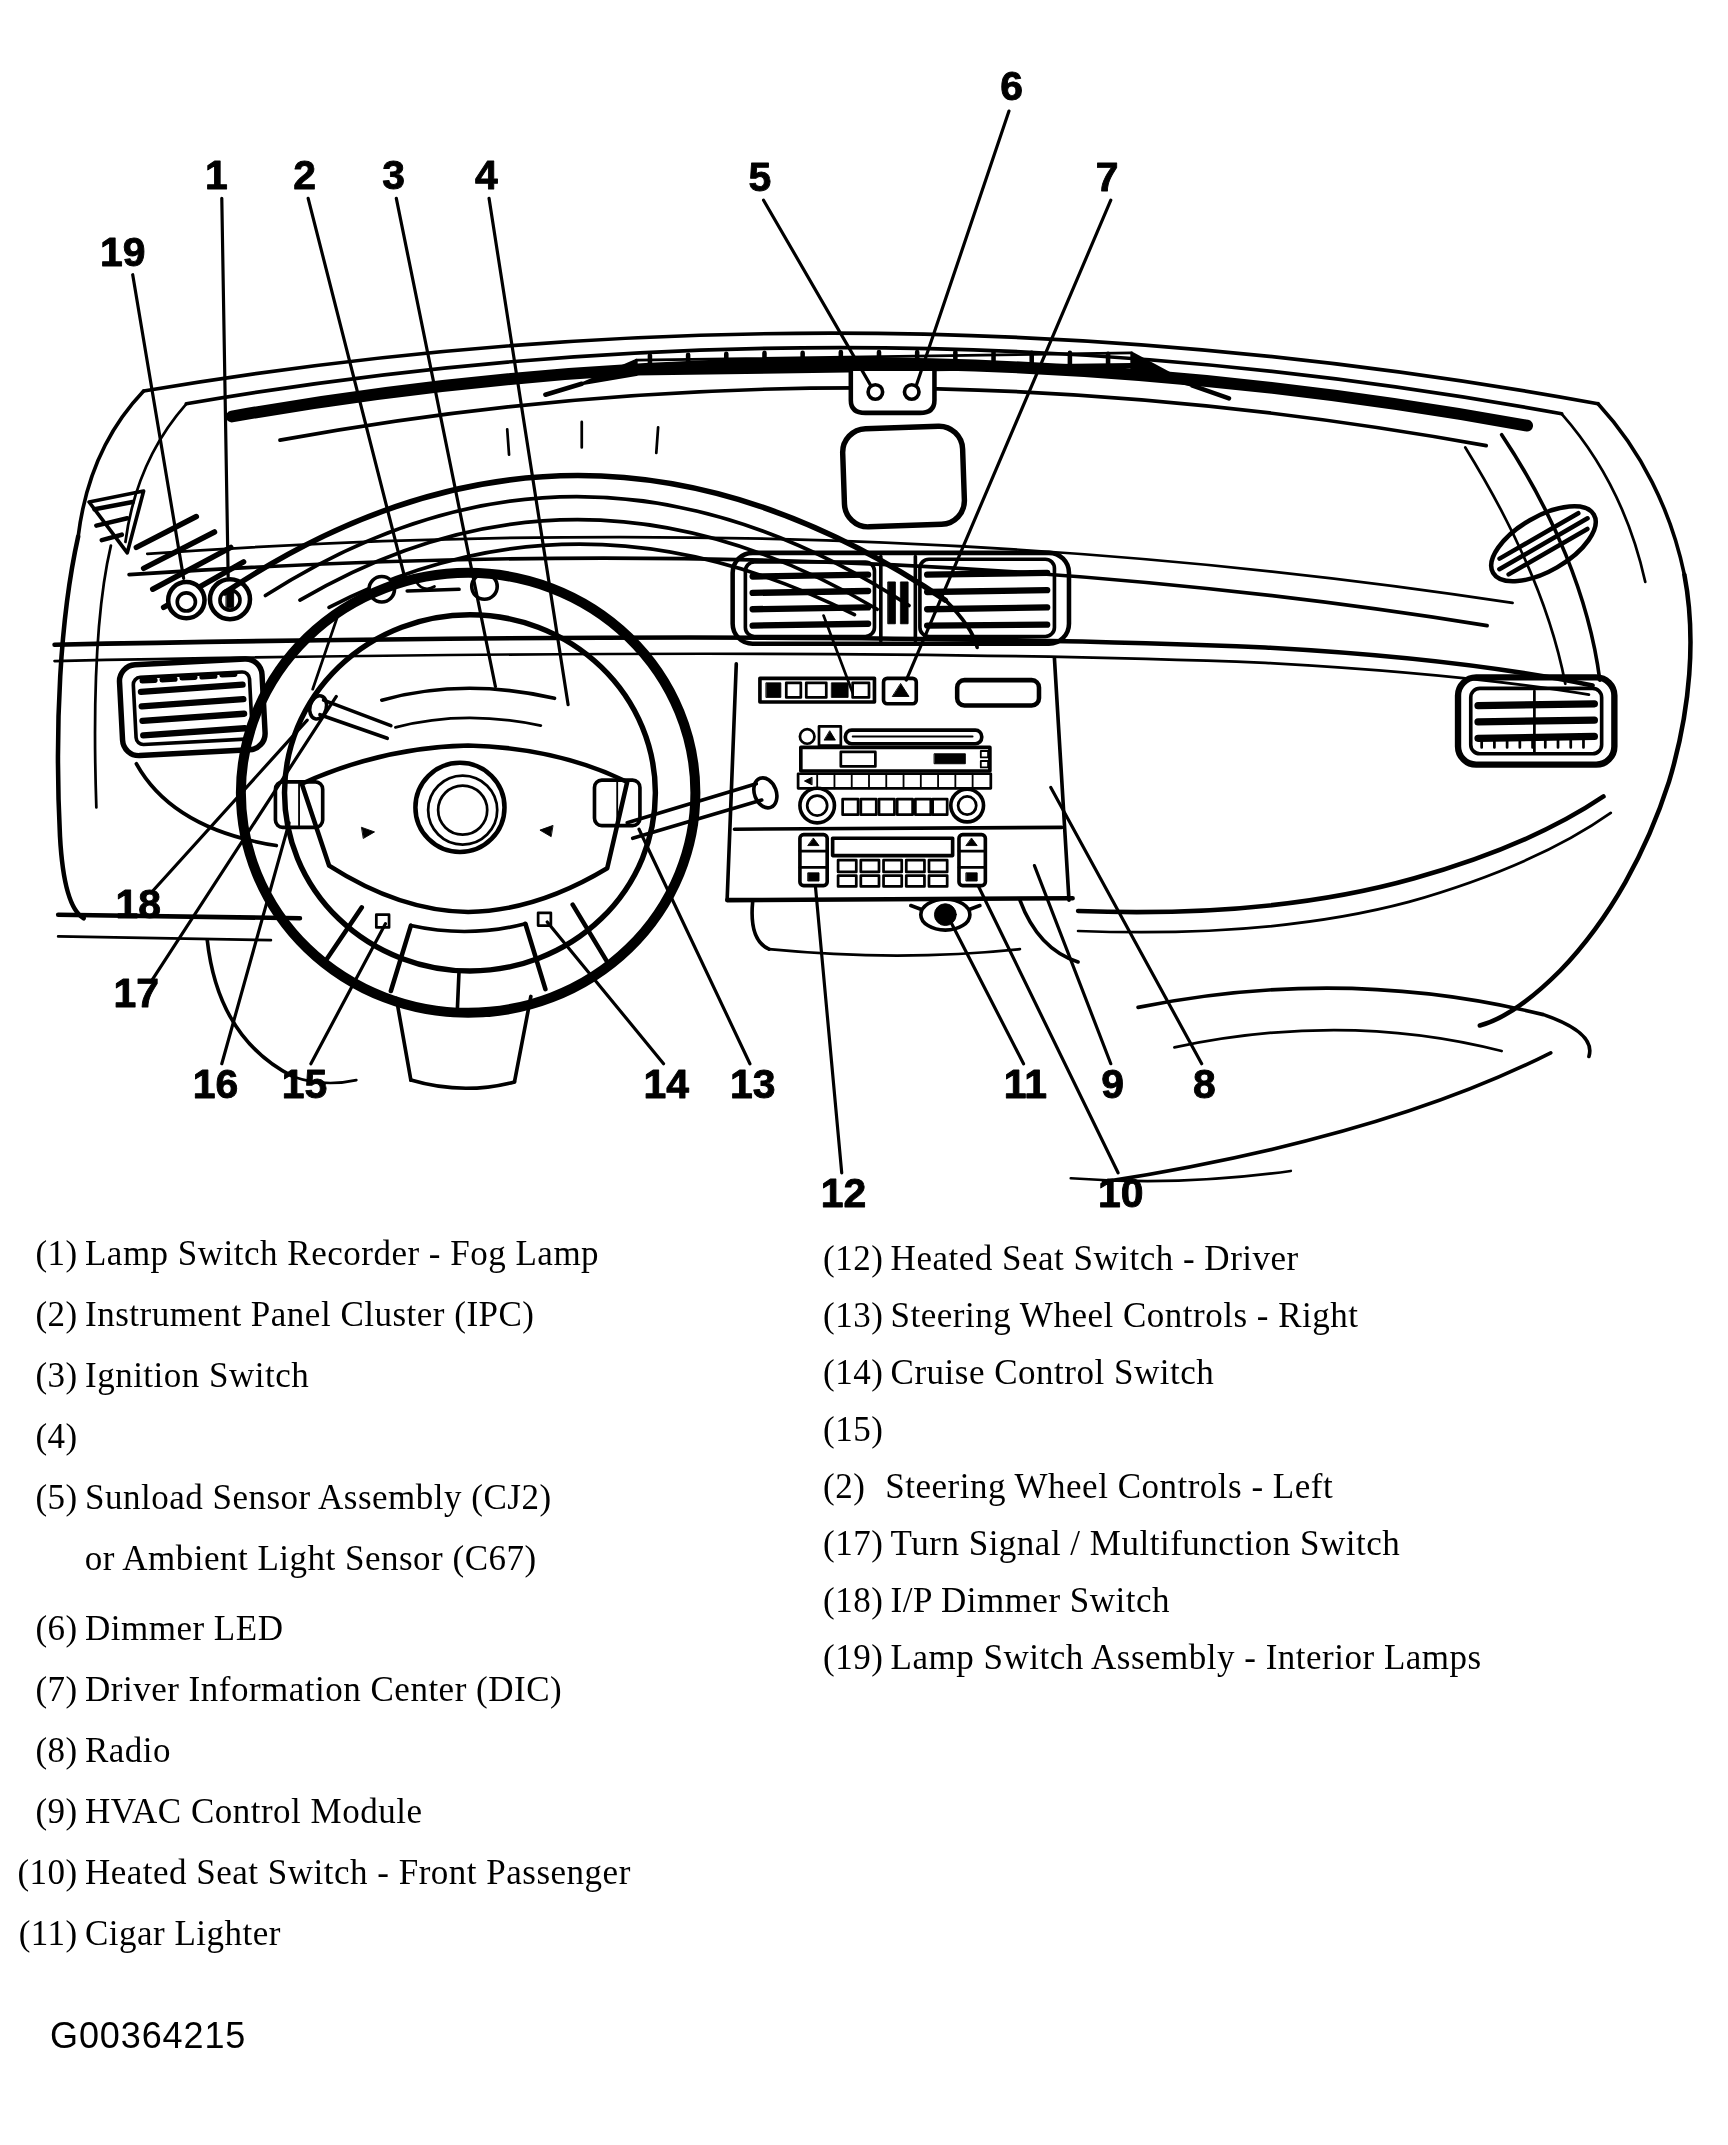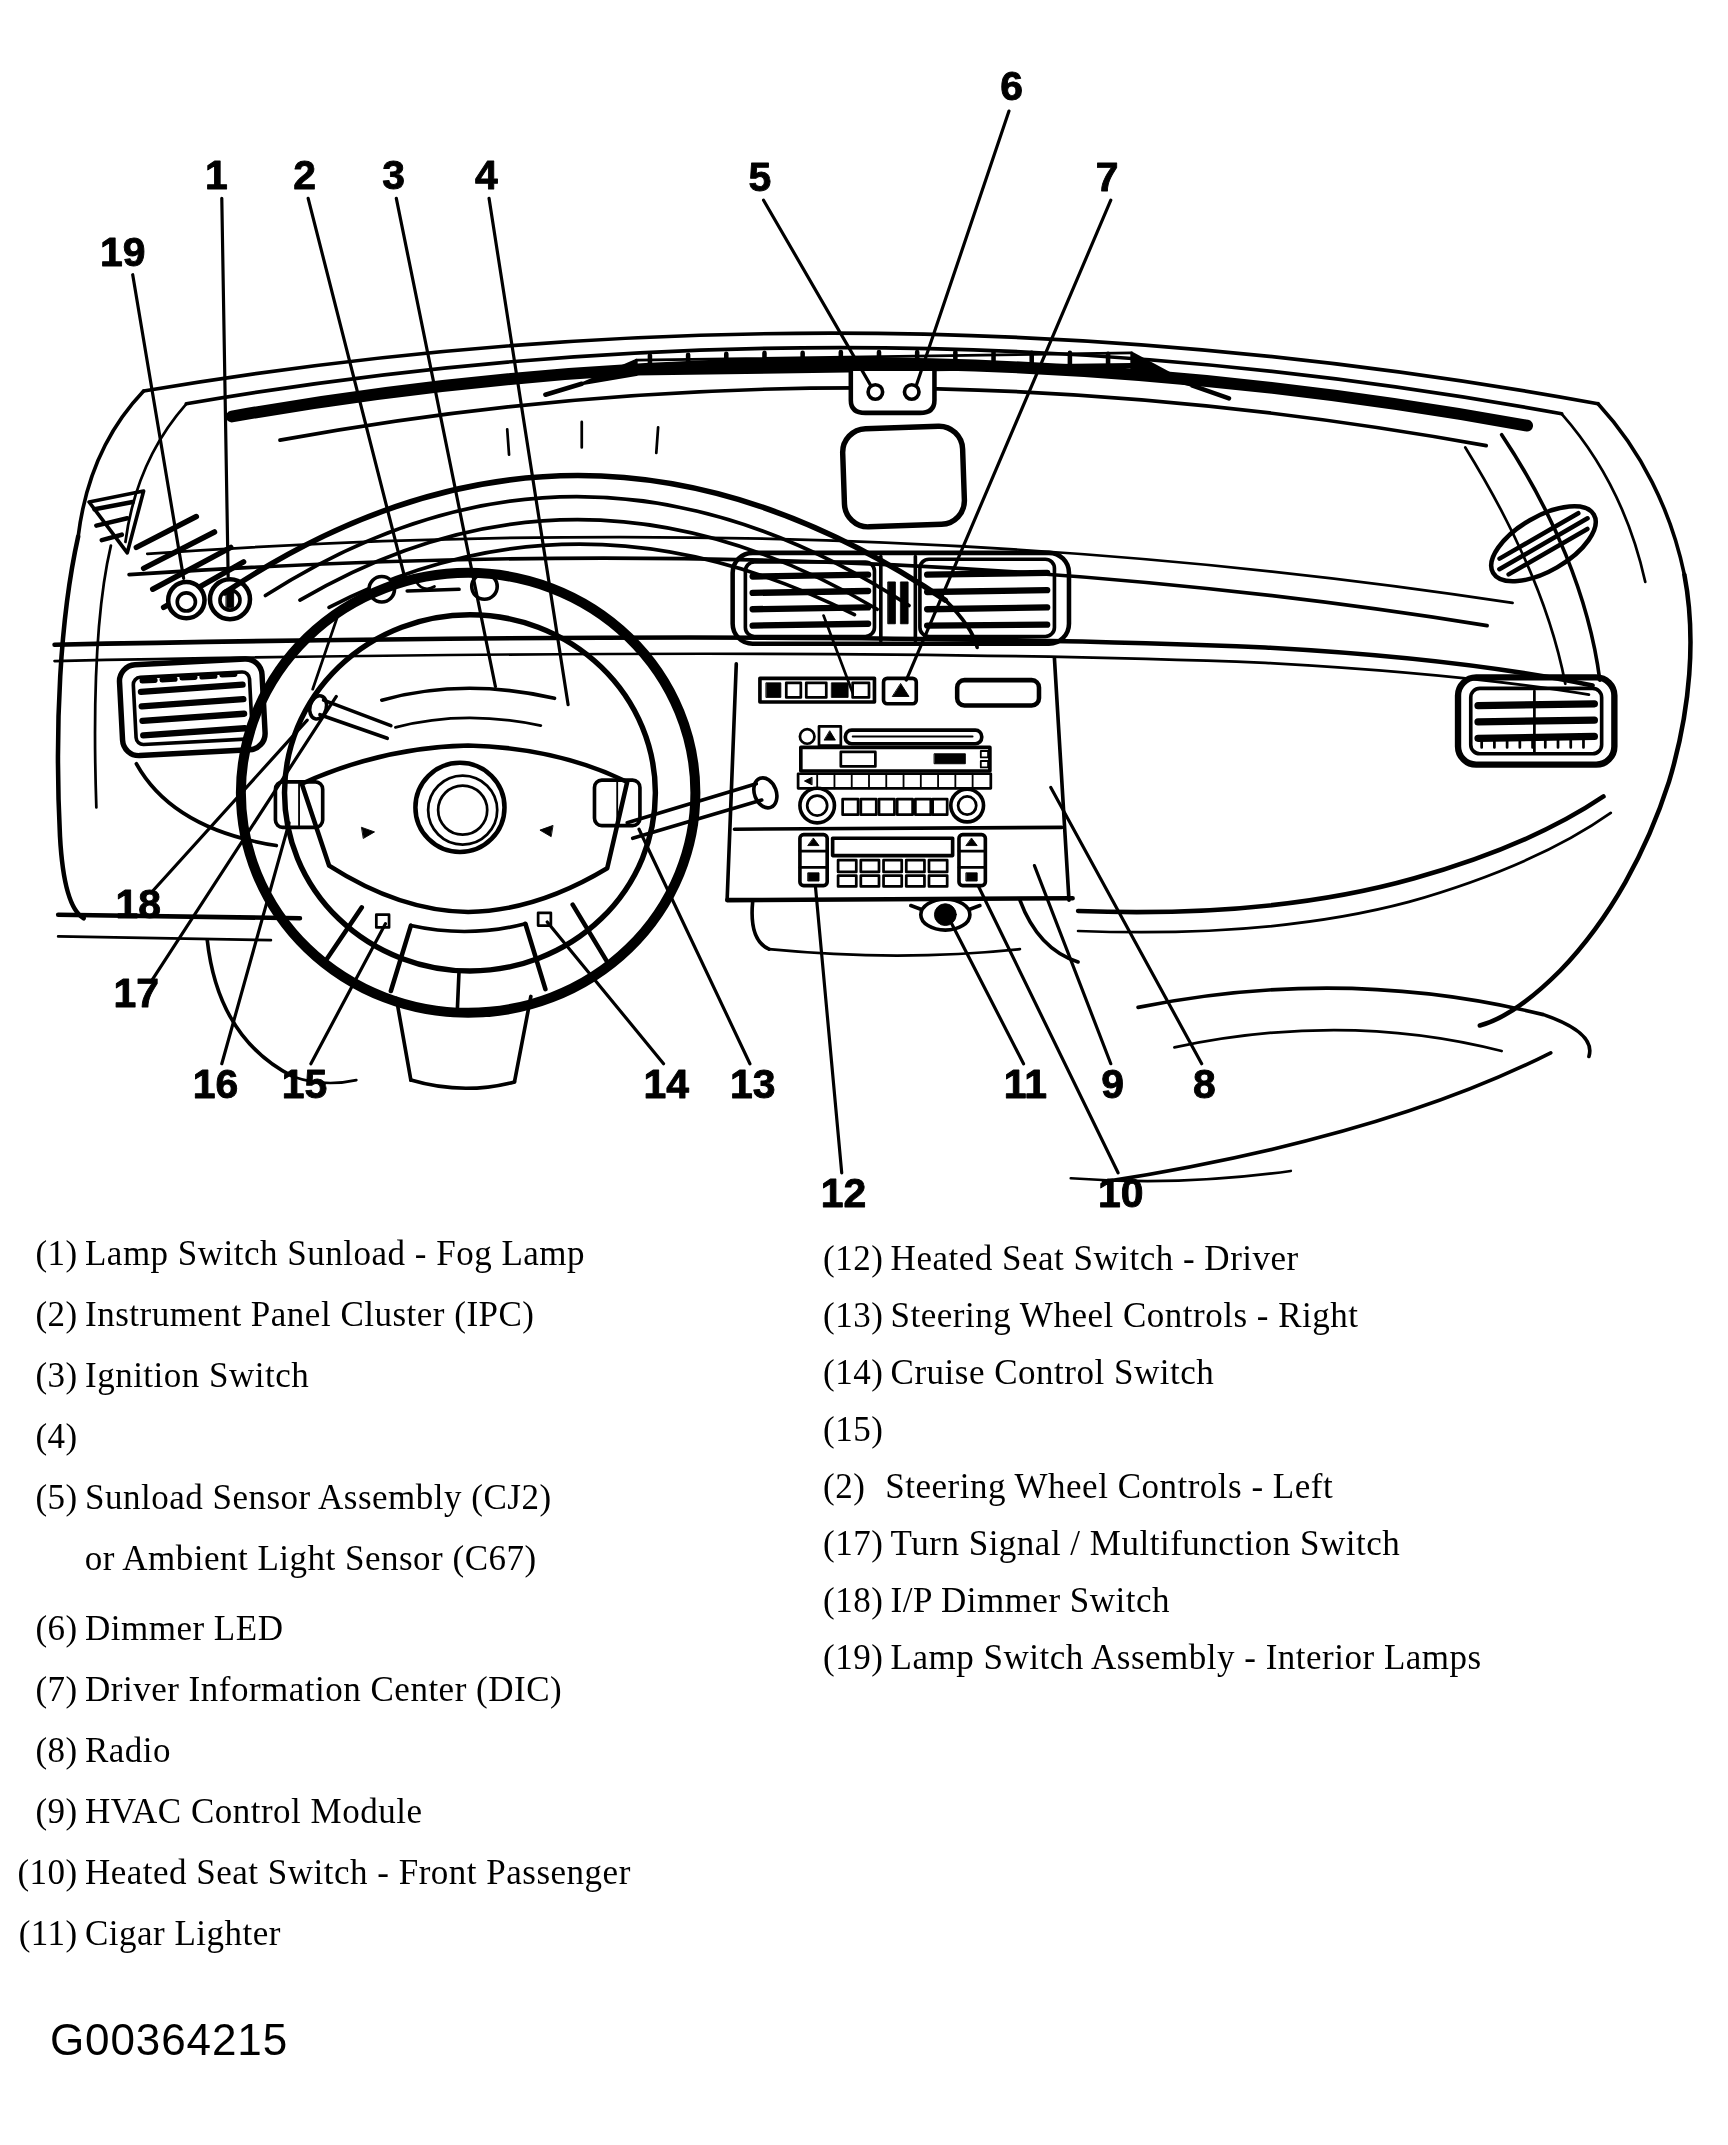--- a/index.html
+++ b/index.html
@@ -12,21 +12,21 @@
   #legend-left{left:12.7px;top:1223px;width:800px;}
   #legend-right{left:823px;top:1230px;width:900px;}
   .lrow{display:flex;line-height:61px;white-space:nowrap;}
   #legend-right .lrow{line-height:57px;}
   #legend-left .lnum{flex:0 0 65px;text-align:right;}
   #legend-right .lnum{flex:0 0 55px;text-align:left;}
   .llab{margin-left:7.3px;}
   .lrow.cont .llab{margin-left:7px;}
   .lrow.gap{margin-top:9px;}
   #figure-code{position:absolute;left:50px;top:2015px;
-       font-family:"Liberation Sans", sans-serif;font-size:44px;letter-spacing:0.9px;}
+       font-family:"Liberation Sans", sans-serif;font-size:36px;letter-spacing:0.9px;}
 </style>
 </head>
 <body>
 
 <svg id="diagram" width="1728" height="1223" viewBox="0 0 1901 1345" fill="none" stroke="#000" stroke-linecap="round" stroke-linejoin="round">
 
   <g>
     <path d="M158,430 Q950,296 1758,444" stroke-width="4"></path>
     <path d="M205,444 Q950,315 1718,455" stroke-width="4"></path>
     <path d="M255,458 Q950,336 1680,468" stroke-width="13"></path>
@@ -302,21 +302,21 @@
     <text class="callout" x="237" y="1208">16</text>
     <text class="callout" x="150" y="1108">17</text>
     <text class="callout" x="152" y="1010">18</text>
     <text class="callout" x="135" y="292">19</text>
   </g>
 </svg>
 
 <div id="legend-left" class="legend-col">
   <div class="lrow">
       <span class="lnum">(1)</span>
-      <span class="llab">Lamp Switch Sunload - Fog Lamp</span>
+      <span class="llab">Lamp Switch Recorder - Fog Lamp</span>
     </div>
   <div class="lrow">
       <span class="lnum">(2)</span>
       <span class="llab">Instrument Panel Cluster (IPC)</span>
     </div>
   <div class="lrow">
       <span class="lnum">(3)</span>
       <span class="llab">Ignition Switch</span>
     </div>
   <div class="lrow">

